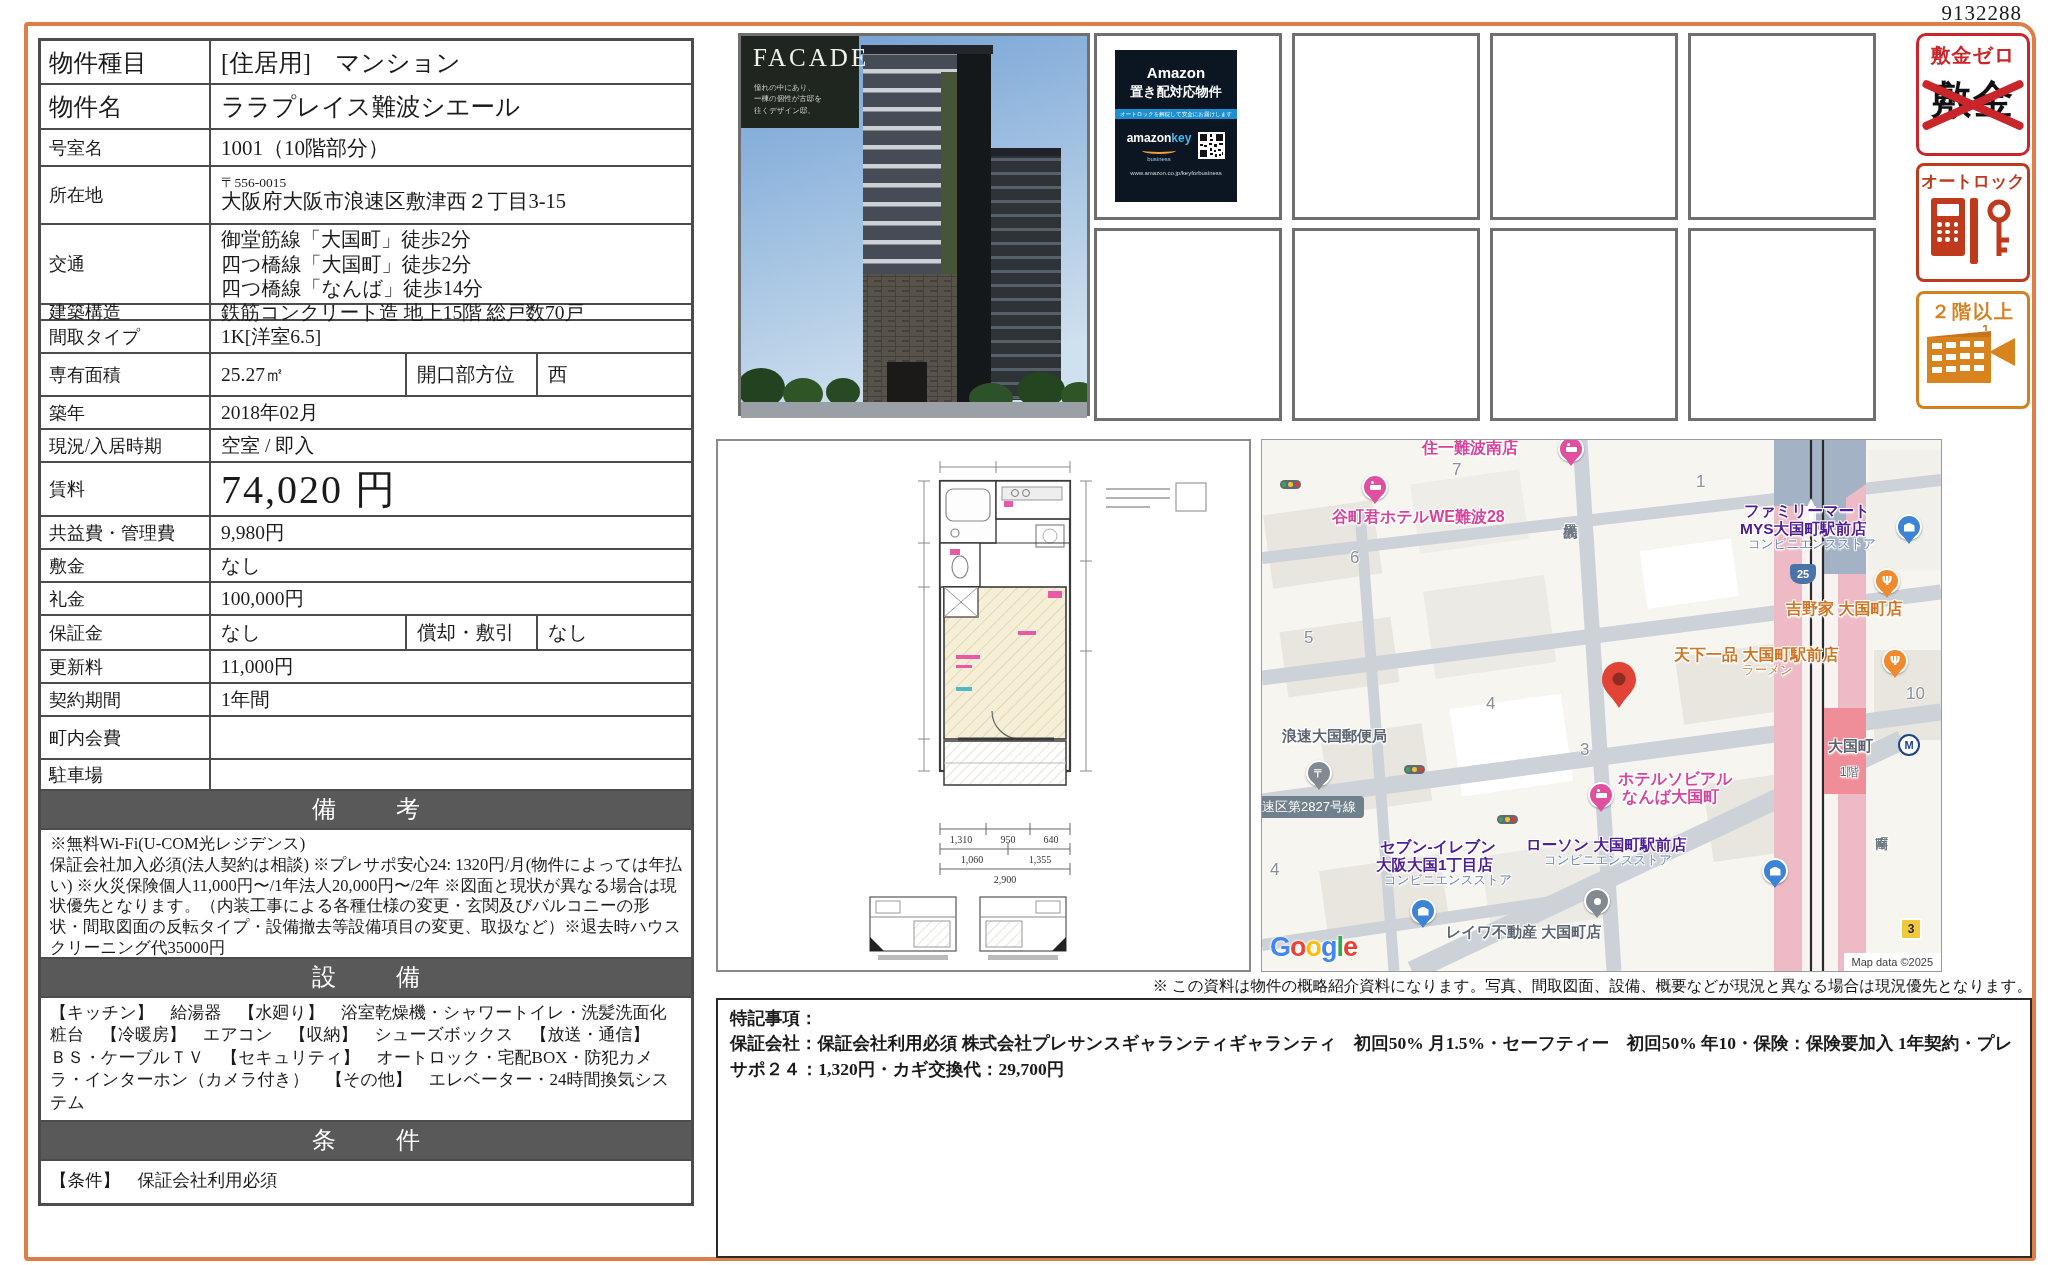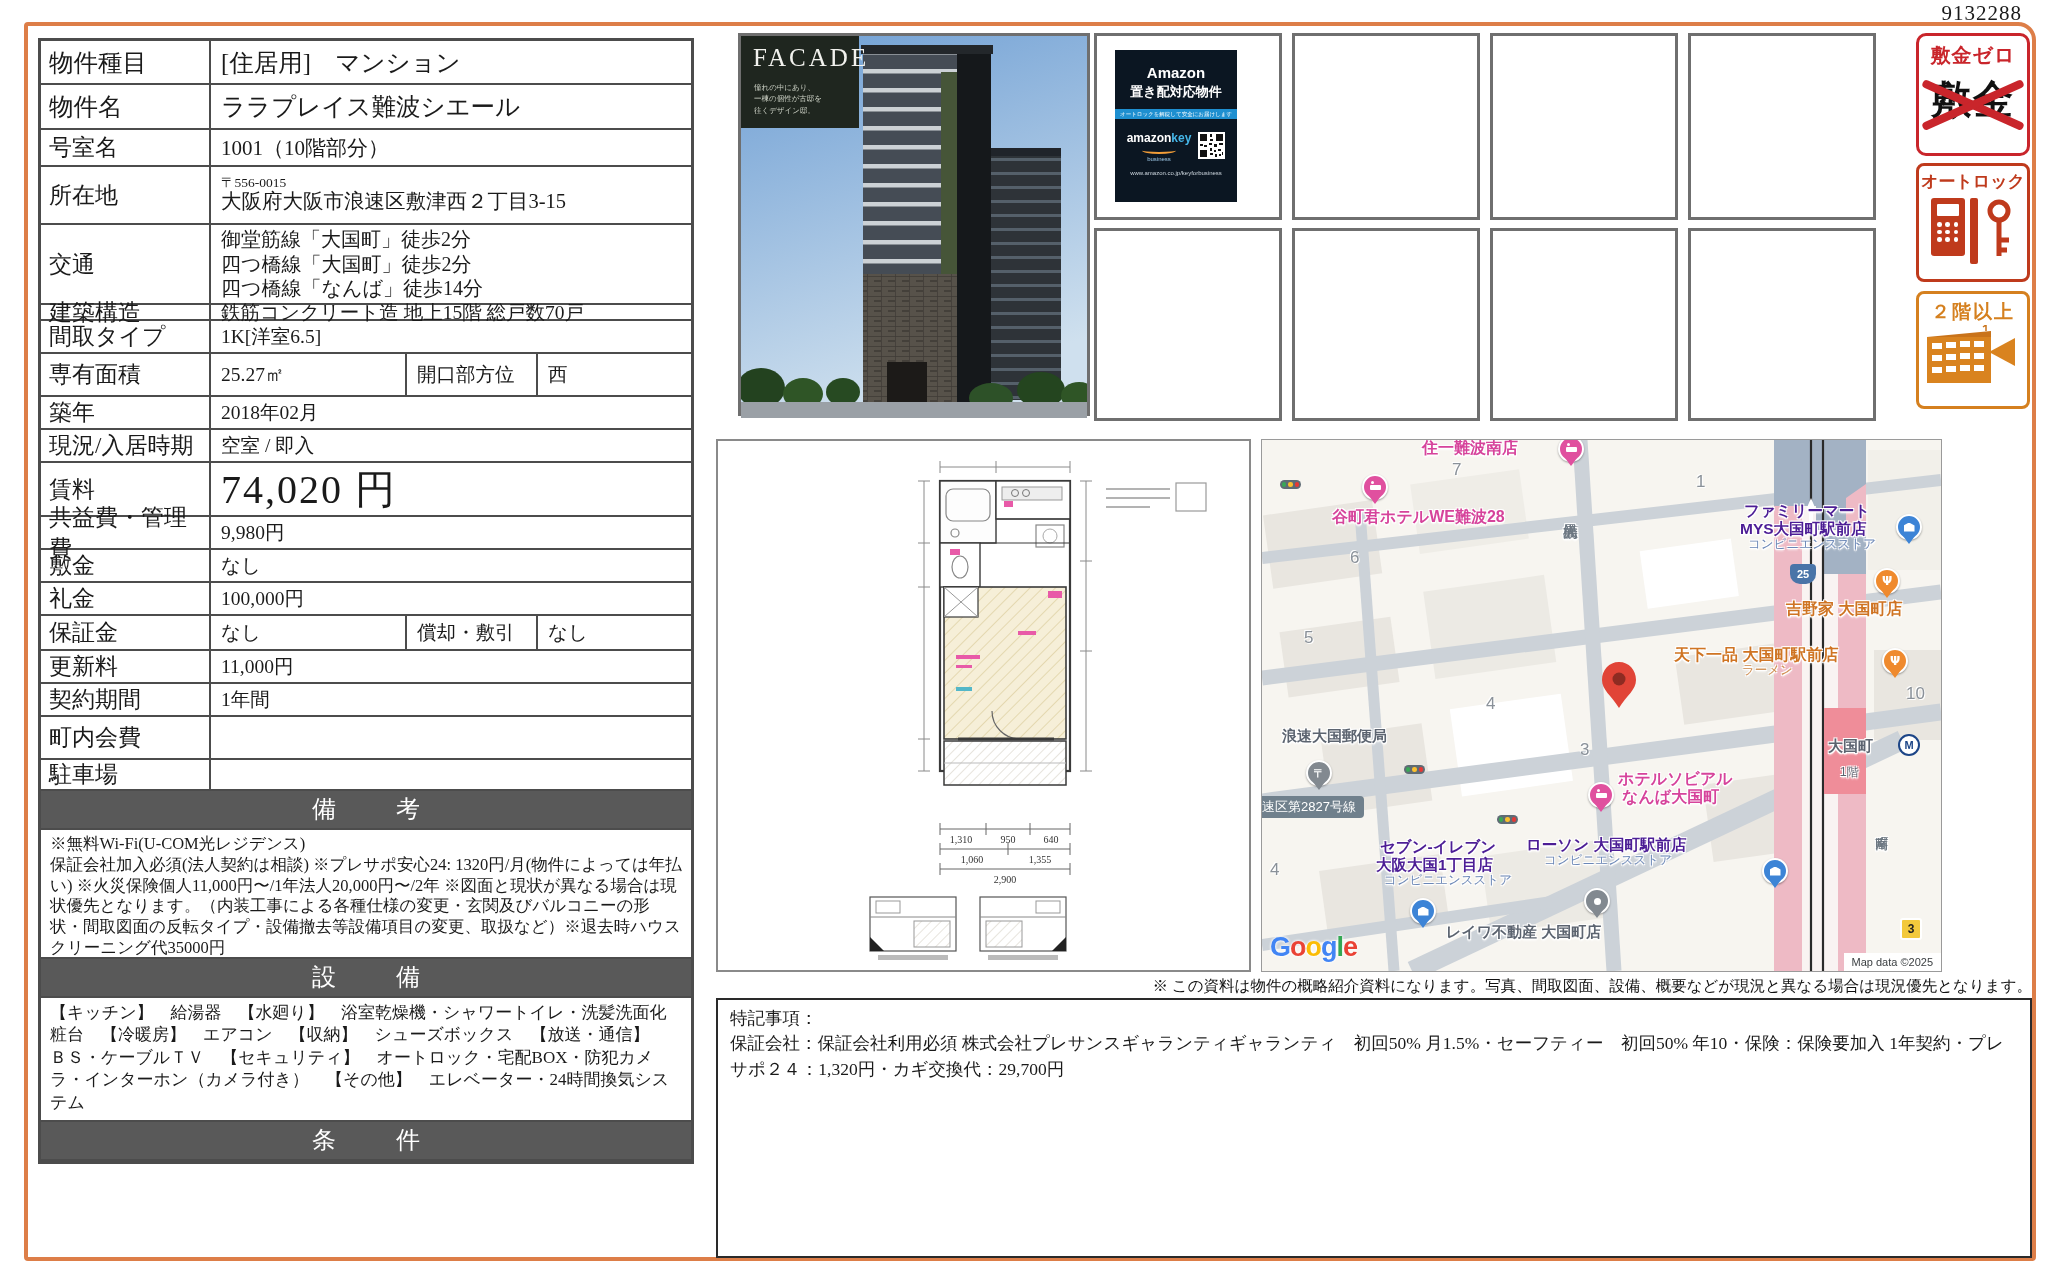--- a/index.html
+++ b/index.html
@@ -8,21 +8,21 @@
   .abs{position:absolute;}
   
   #frame{left:24px;top:22px;width:2012px;height:1239px;border:4px solid #dd7e48;
          border-radius:4px 18px 4px 4px;box-sizing:border-box;}
   #docnum{top:1px;right:34px;font-size:21px;letter-spacing:1px;}
   
   #ptable{left:38px;top:38px;width:656px;border:3px solid #4c4c4c;box-sizing:border-box;background:#fff;}
   .trow{display:flex;border-bottom:2px solid #4c4c4c;box-sizing:border-box;}
   .trow:last-child{border-bottom:none;}
   .tlabel{width:170px;border-right:2px solid #4c4c4c;padding:1px 8px;display:flex;align-items:center;
-          font-size:23px;box-sizing:border-box;flex-shrink:0;}
+          font-size:18px;box-sizing:border-box;flex-shrink:0;}
   .tval{flex:1;padding:1px 10px;display:flex;align-items:center;font-size:19.5px;box-sizing:border-box;min-width:0;}
   .big .tlabel{font-size:24.5px;}
   .big .tval{font-size:24.5px;}
   .pre{white-space:pre-line;line-height:1.22;}
   .addrcell{flex-direction:column;align-items:flex-start;justify-content:center;}
   .zip{font-size:13.5px;line-height:1;}
   .addr{font-size:20.5px;line-height:1.15;}
   .rentval{font-size:40px;letter-spacing:2px;}
   .subcell{display:flex;align-items:center;padding:1px 10px;box-sizing:border-box;font-size:19.5px;}
   .v1{width:196px;border-right:2px solid #4c4c4c;}
@@ -115,21 +115,21 @@
   .shield3{position:absolute;width:18px;height:18px;background:#f3c93c;border:2px solid #fff;color:#222;
            font-size:12px;font-weight:bold;display:flex;align-items:center;justify-content:center;border-radius:3px;z-index:2;}
   #glogo{position:absolute;left:8px;top:492px;font-size:27px;font-weight:bold;letter-spacing:-1px;z-index:4;
          text-shadow:0 0 3px #fff,0 0 3px #fff;}
   #glogo span{display:inline;}
   .gc0,.gc3{color:#4285F4;} .gc1,.gc5{color:#EA4335;} .gc2{color:#FBBC05;} .gc4{color:#34A853;}
   #attrib{position:absolute;right:0;bottom:0;background:#fff;padding:3px 8px;font-size:11px;color:#3c4043;z-index:4;}
   
   #caption{left:716px;top:976px;width:1316px;text-align:right;font-size:15.5px;color:#111;}
   #notes{left:716px;top:998px;width:1316px;height:260px;border:2px solid #2a2a2a;box-sizing:border-box;
-         padding:6px 12px;font-size:17.5px;line-height:1.45;}
+         padding:6px 12px;font-size:17.5px;line-height:1.45;font-weight:bold;}
   #notes .body{white-space:pre-line;}
 </style>
 </head>
 <body>
 
 <div id="page">
 
   <div class="abs" id="frame"></div>
   <div class="abs" id="docnum">9132288</div>
 
@@ -218,20 +218,21 @@
     <div class="trow" style="height:31px">
       <div class="tlabel">駐車場</div>
       <div class="tval"></div>
     </div>
     <div class="tband">備　考</div>
     <div class="tblock" style="height:127px">※無料Wi-Fi(U-COM光レジデンス)
 保証会社加入必須(法人契約は相談) ※プレサポ安心24: 1320円/月(物件によっては年払い) ※火災保険個人11,000円〜/1年法人20,000円〜/2年 ※図面と現状が異なる場合は現状優先となります。（内装工事による各種仕様の変更・玄関及びバルコニーの形状・間取図面の反転タイプ・設備撤去等設備項目の変更、取扱など）※退去時ハウスクリーニング代35000円</div>
     <div class="tband" style="border-top:2px solid #4c4c4c">設　備</div>
     <div class="tblock equip" style="height:122px">【キッチン】　給湯器　【水廻り】　浴室乾燥機・シャワートイレ・洗髪洗面化粧台　【冷暖房】　エアコン　【収納】　シューズボックス　【放送・通信】　ＢＳ・ケーブルＴＶ　【セキュリティ】　オートロック・宅配BOX・防犯カメラ・インターホン（カメラ付き）　【その他】　エレベーター・24時間換気システム</div>
     <div class="tband" style="border-top:2px solid #4c4c4c">条　件</div>
+    <div class="tblock cond" style="height:42px">【条件】　保証会社利用必須</div>
   </div>
 
   <div class="abs pbox" id="facade">
     <svg width="346" height="382" viewBox="0 0 346 382">
       <defs>
         <linearGradient id="skyg" x1="0" y1="0" x2="0.3" y2="1">
           <stop offset="0" stop-color="#6f9fd4"></stop>
             <stop offset="1" stop-color="#cfe0ee"></stop>
         </linearGradient>
         <pattern id="floors" width="6" height="19" patternUnits="userSpaceOnUse">

